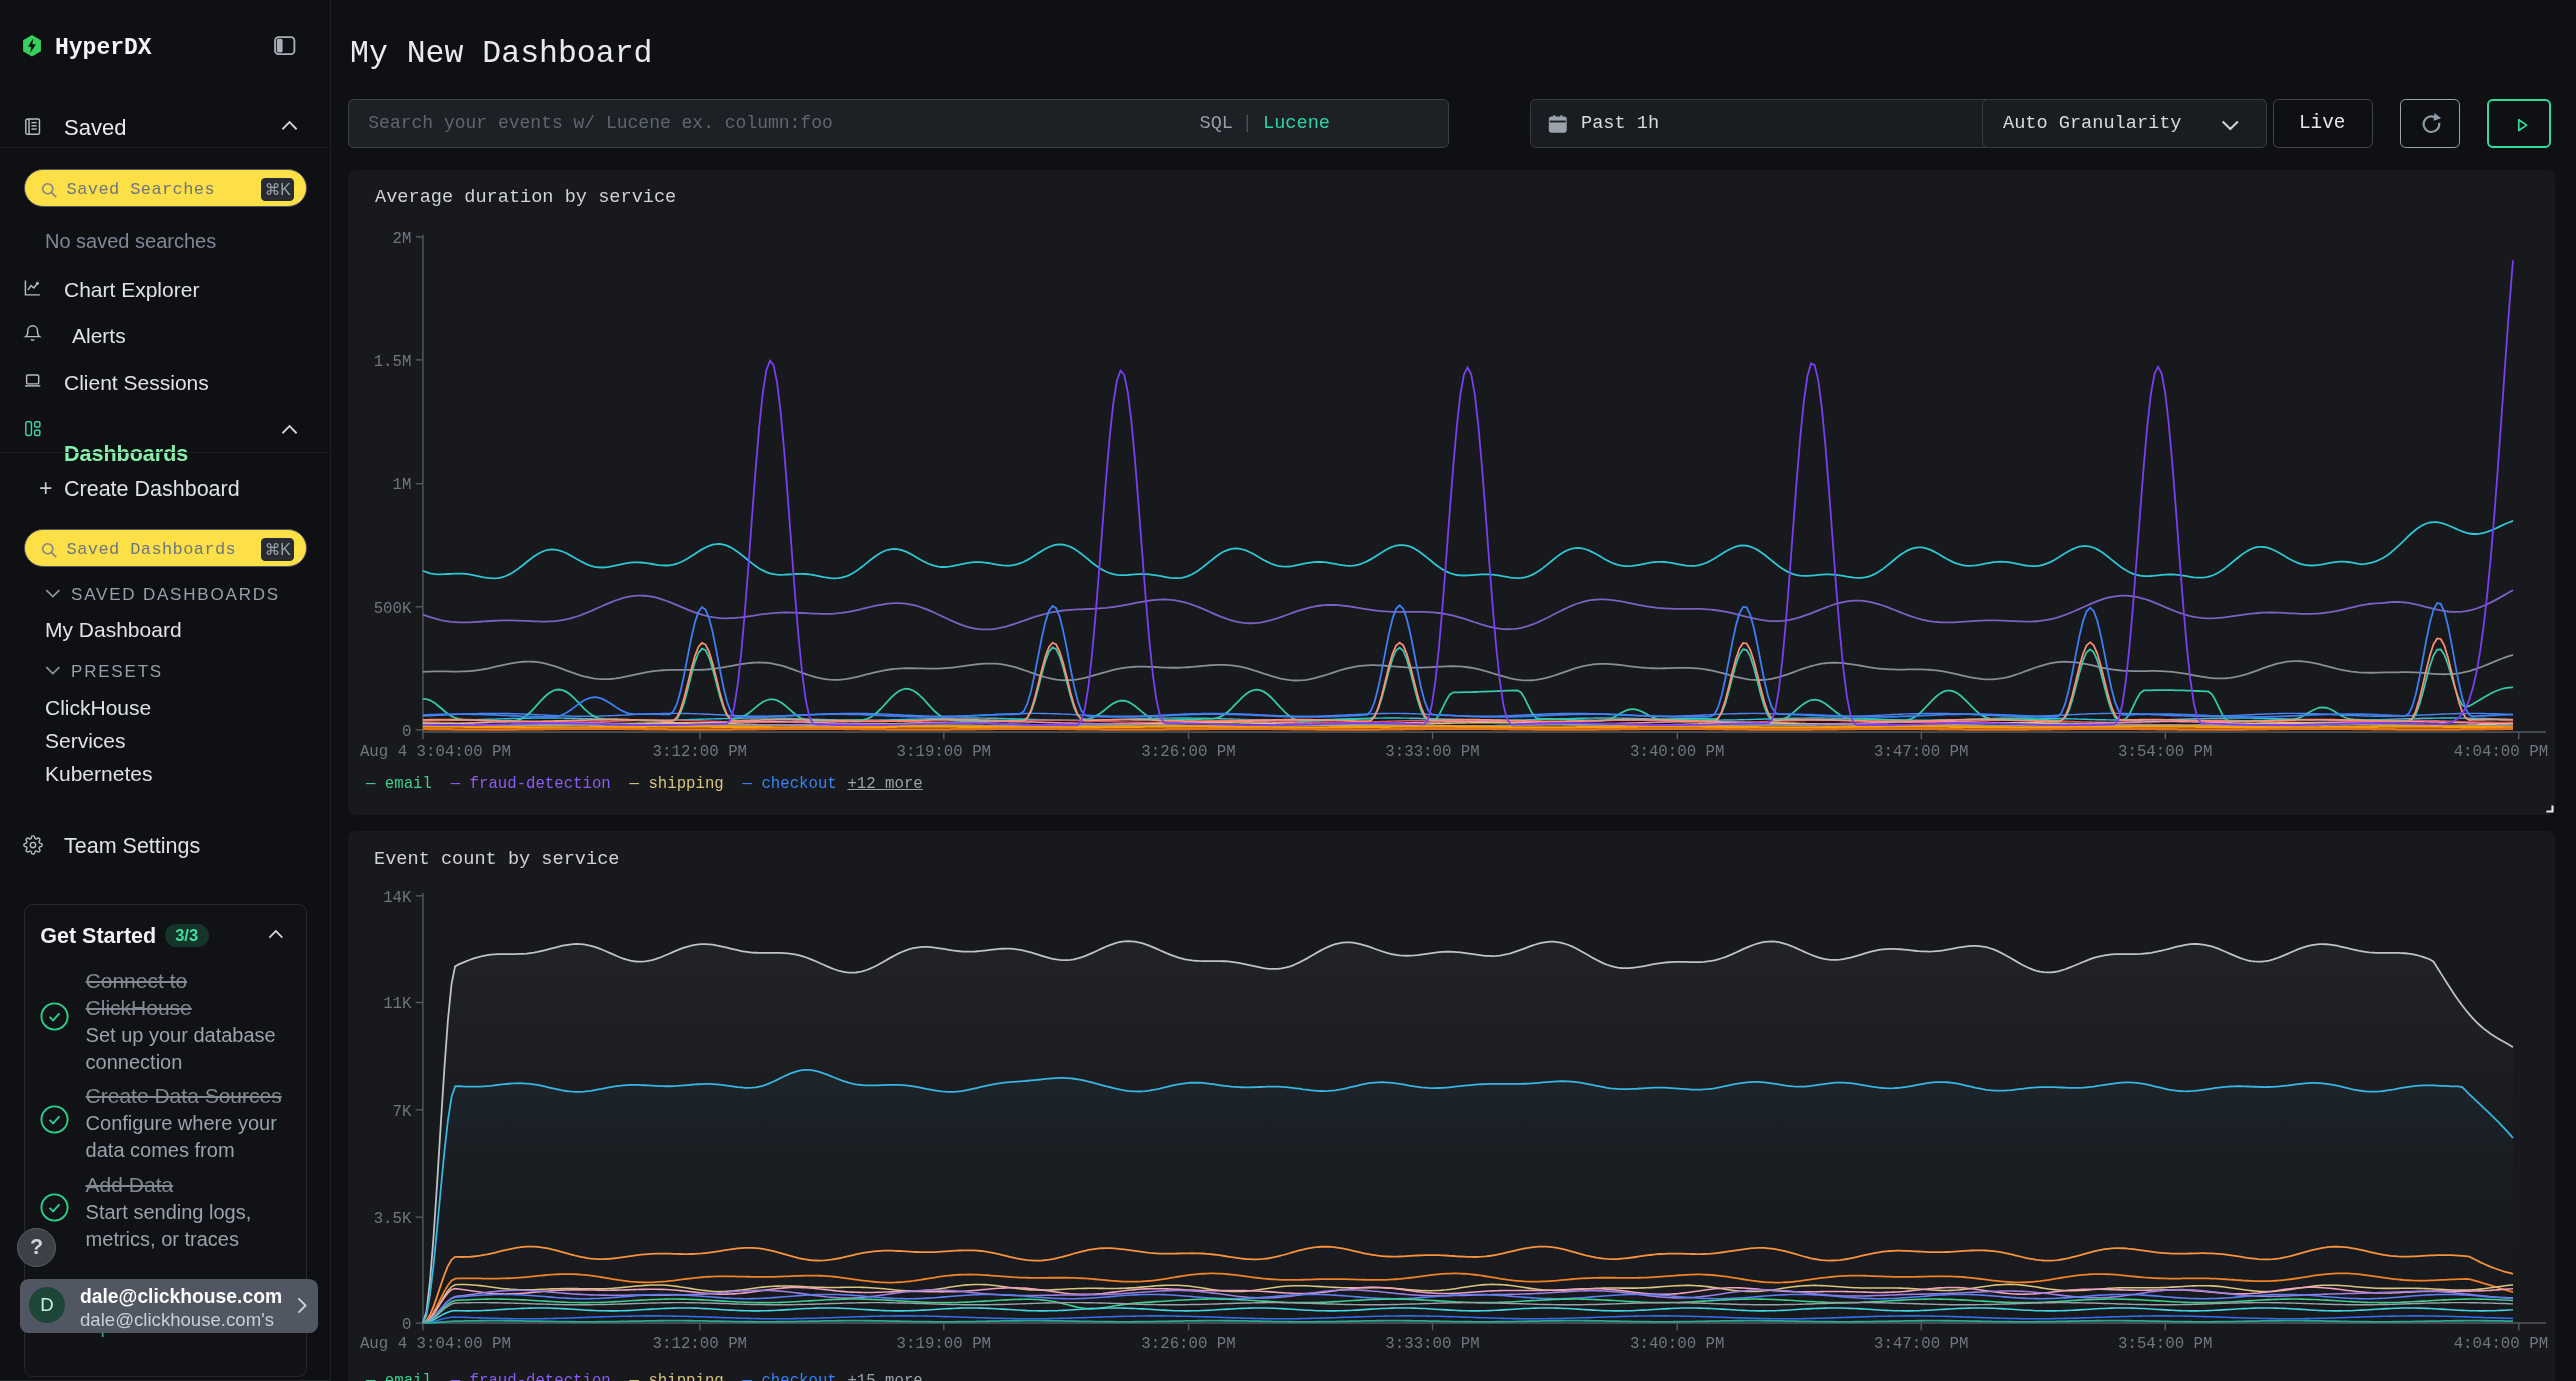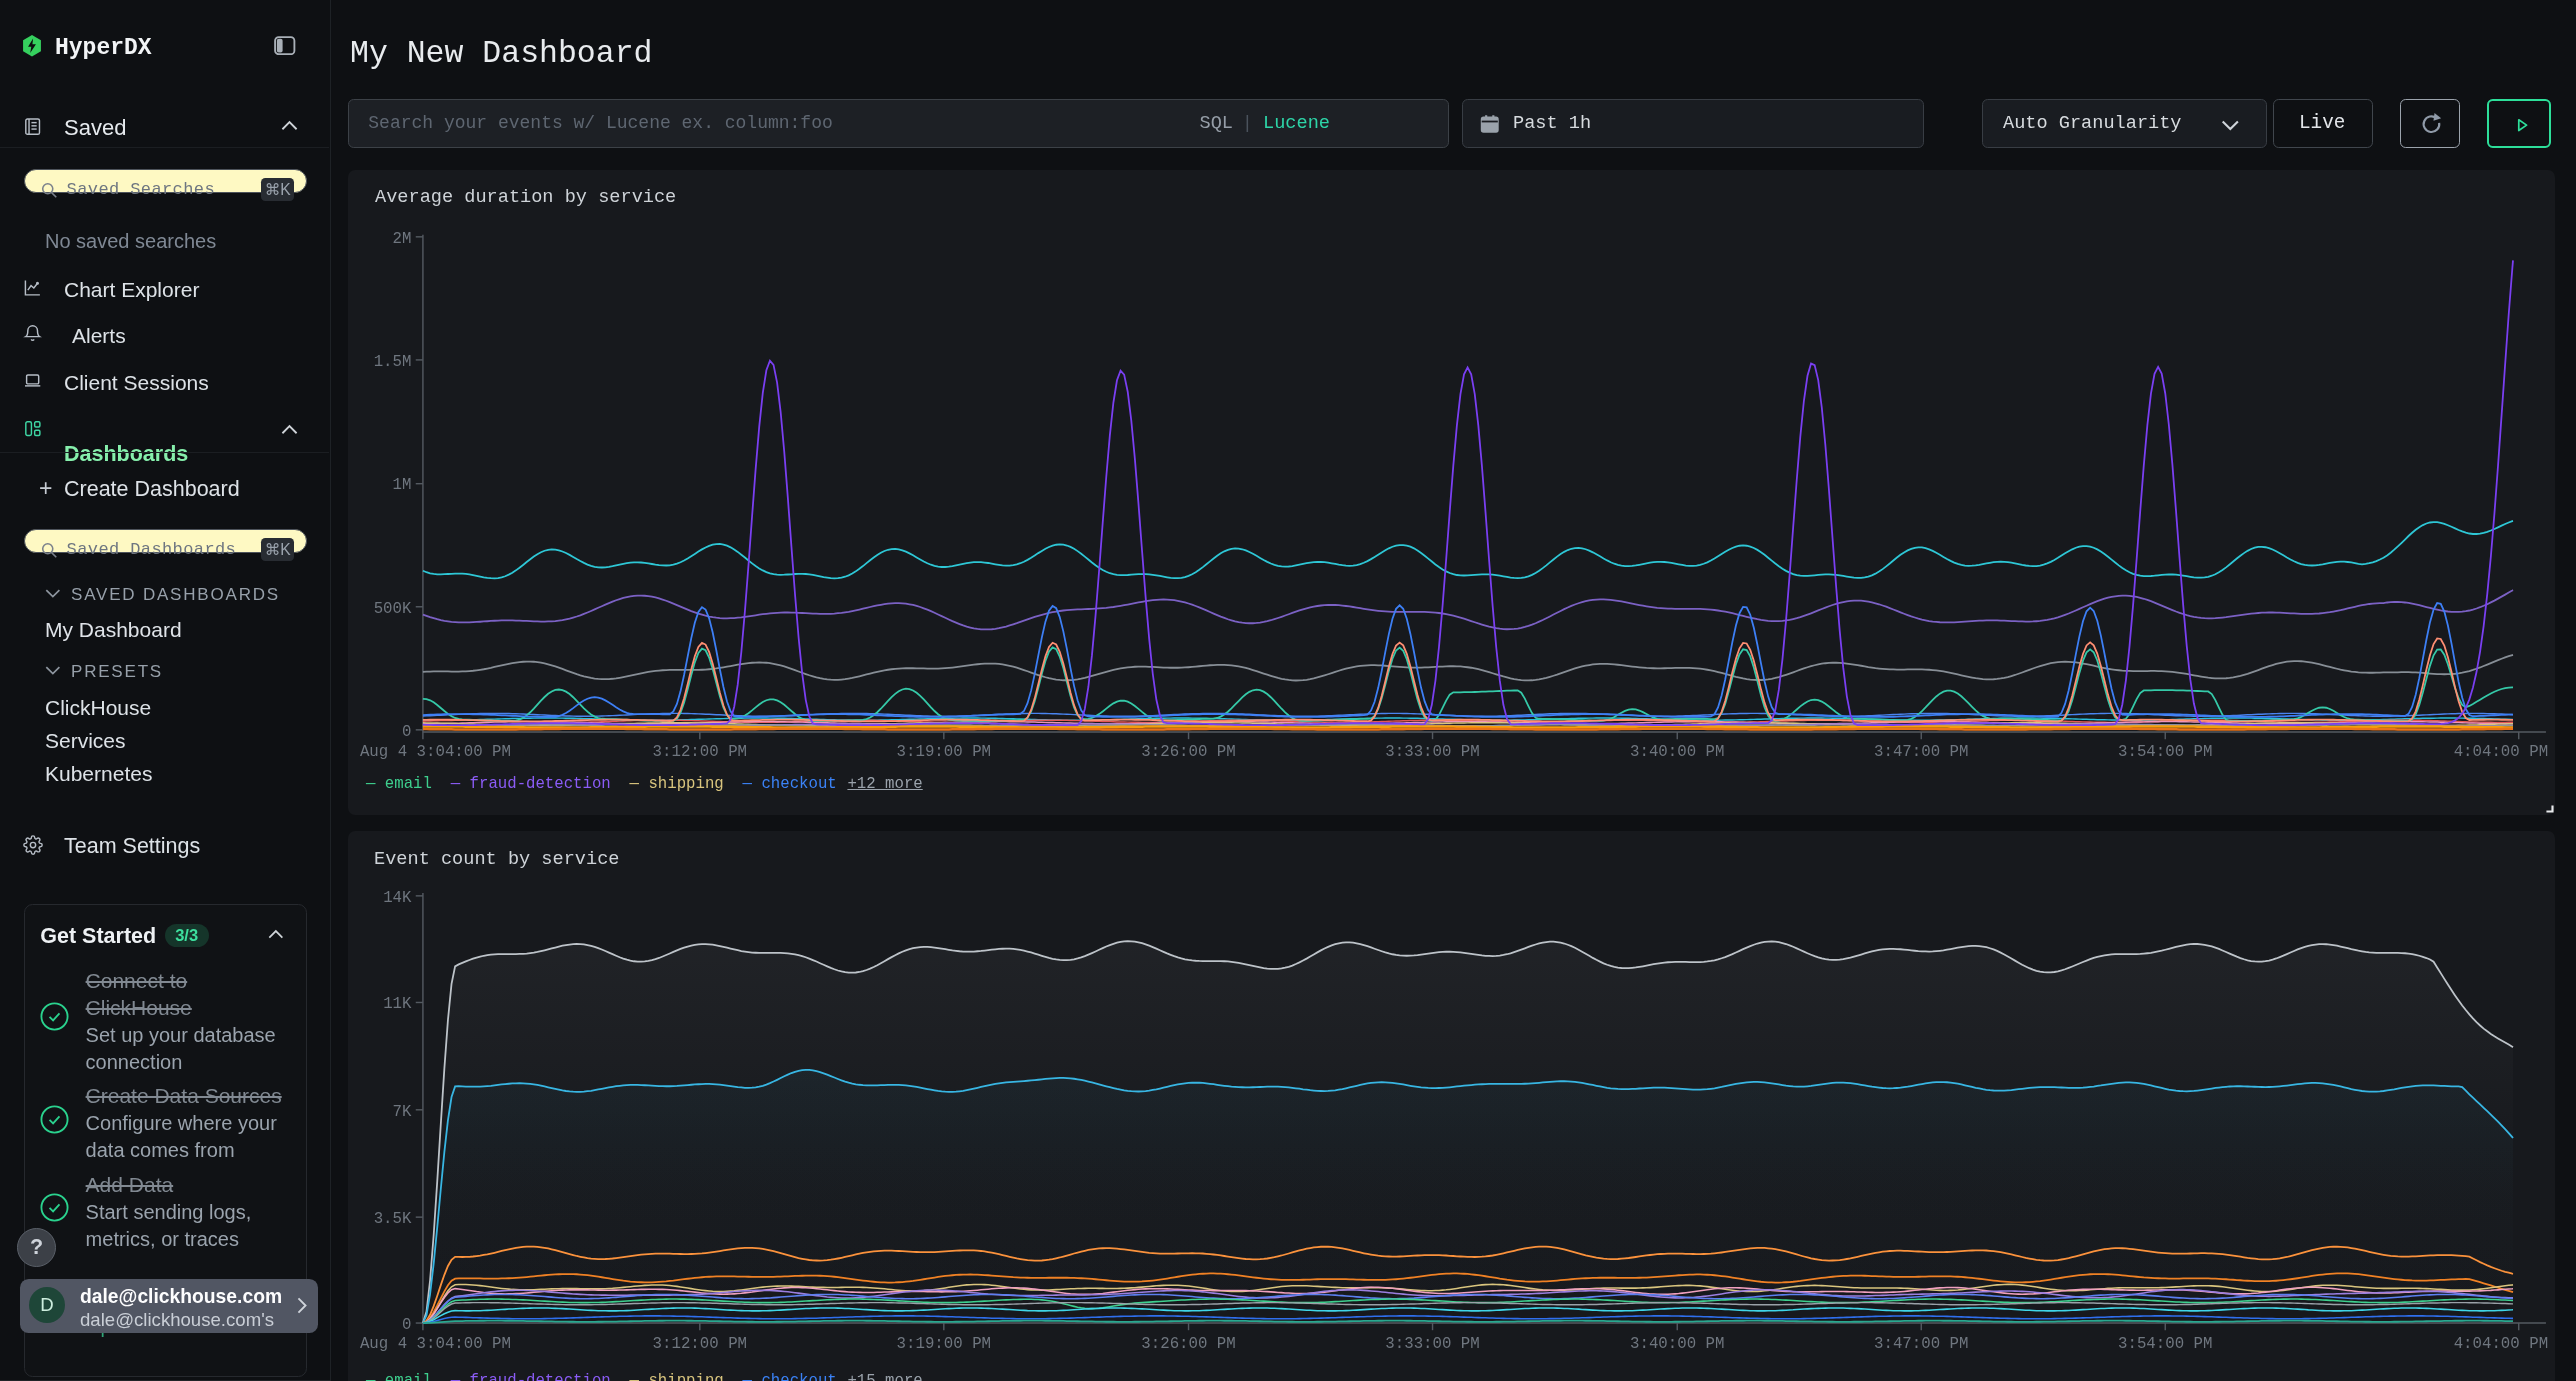--- a/index.html
+++ b/index.html
@@ -2,21 +2,21 @@
 <html style="font-size:11.4px"><head>
 <meta charset="utf-8">
 <style>
   * { margin:0; padding:0; box-sizing:border-box; }
   html,body { width:2576px; height:1381px; background:#0e1013; overflow:hidden; }
   body { font-family:"Liberation Sans", sans-serif; position:relative; }
   .mono { font-family:"Liberation Mono", monospace; }
   .abs { position:absolute; }
   .sidebar { position:absolute; left:0; top:0; width:331px; height:1381px; background:#0e1013; border-right:1.4px solid #1e2226; }
   .navtxt { font-size:21px; color:#dde2e7; }
-  .pill { position:absolute; left:23.6px; width:283px; height:24px; border:1.4px solid #4d535b; border-radius:20px; background:#fef9c3; }
+  .pill { position:absolute; left:23.6px; width:283px; height:38px; border:1.4px solid #4d535b; border-radius:20px; background:#fde047; }
   .pill .ph { position:absolute; left:42px; top:10px; font-family:"Liberation Mono",monospace; font-size:17px; color:#6d7580; letter-spacing:0.4px; }
   .kbd { position:absolute; right:11.4px; top:7.9px; width:33px; height:23px; background:#282c32; border-radius:4.3px; color:#9aa2ac; font-size:15.7px; text-align:center; line-height:23px; }
   .sechead { font-size:17px; letter-spacing:1.8px; color:#97a0aa; }
   .card { position:absolute; left:348px; width:2207px; background:#17191d; border-radius:7.2px; }
   .ctitle { position:absolute; font-family:"Liberation Mono",monospace; font-size:18.6px; color:#ced3d8;}
   .btn { position:absolute; top:99px; height:49px; border-radius:5.7px; border:1.4px solid #383d44; background:#191c21; }
   .btntxt { font-family:"Liberation Mono",monospace; font-size:18.6px; color:#d7dbdf; }
   .legend { position:absolute; font-family:"Liberation Mono",monospace; font-size:15.7px; }
   .strike { text-decoration:line-through; color:#818992; }
   svg { display:block; }
@@ -169,21 +169,21 @@
 
 <div class="abs mono" style="left:350px;top:36px;font-size:31.5px;color:#e8ebee;">My New Dashboard</div>
 
 <div class="abs" style="left:348px;top:99px;width:1101px;height:49px;background:#1d2025;border:1.4px solid #3c4147;border-radius:5.7px;">
   <span class="abs mono" style="left:19.3px;top:13px;font-size:18px;color:#5e6671;">Search your events w/ Lucene ex. column:foo</span>
   <span class="abs mono" style="right:215px;top:13px;font-size:18.6px;color:#959da7;">SQL</span>
   <span class="abs mono" style="right:195px;top:13px;font-size:18.6px;color:#4a525c;">|</span>
   <span class="abs mono" style="right:118px;top:13px;font-size:18.6px;color:#2dd4a7;">Lucene</span>
 </div>
 
-<div class="btn" style="left:1462px;width:462px;">
+<div class="btn" style="left:1530px;width:462px;">
   <svg class="abs" style="left:15.7px;top:13px" width="21.5" height="21.5" viewBox="0 0 24 24" fill="none" stroke="#9aa2ab" stroke-width="2">
     <rect x="3" y="5" width="18" height="16" rx="2" fill="#9aa2ab"></rect>
       <line x1="8" y1="2.5" x2="8" y2="7" stroke-width="2.4"></line>
       <line x1="16" y1="2.5" x2="16" y2="7" stroke-width="2.4"></line>
       <line x1="3" y1="9.5" x2="21" y2="9.5" stroke="#191c21" stroke-width="2"></line>
   </svg>
   <span class="abs btntxt" style="left:50px;top:13px;">Past 1h</span>
 </div>
 
 <div class="btn" style="left:1982px;width:285px;">

